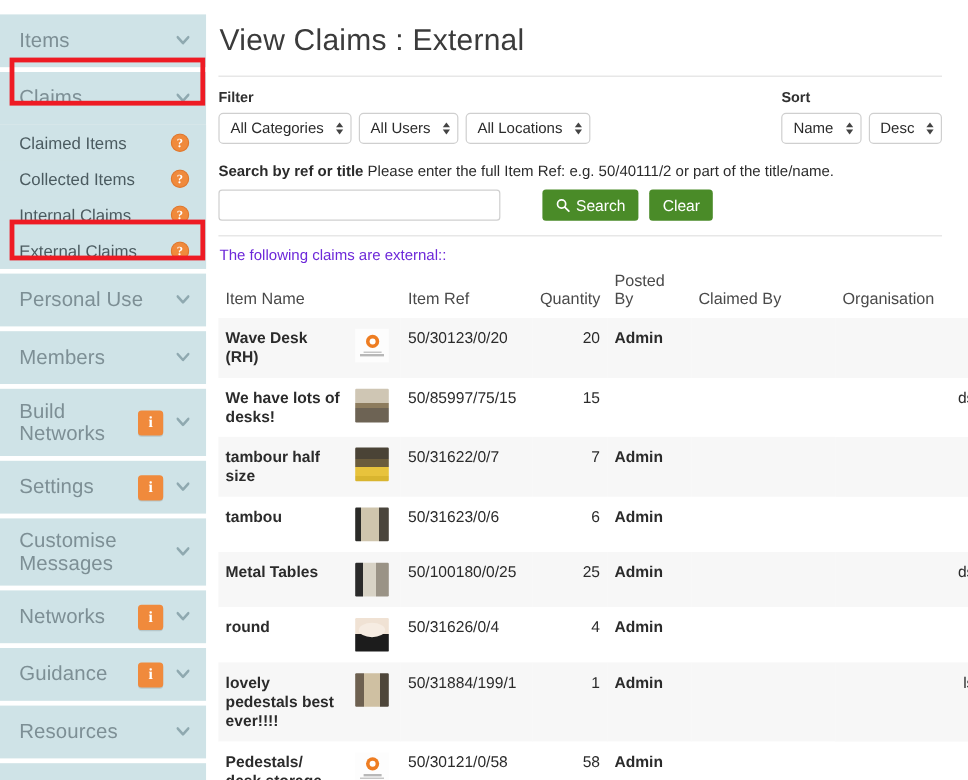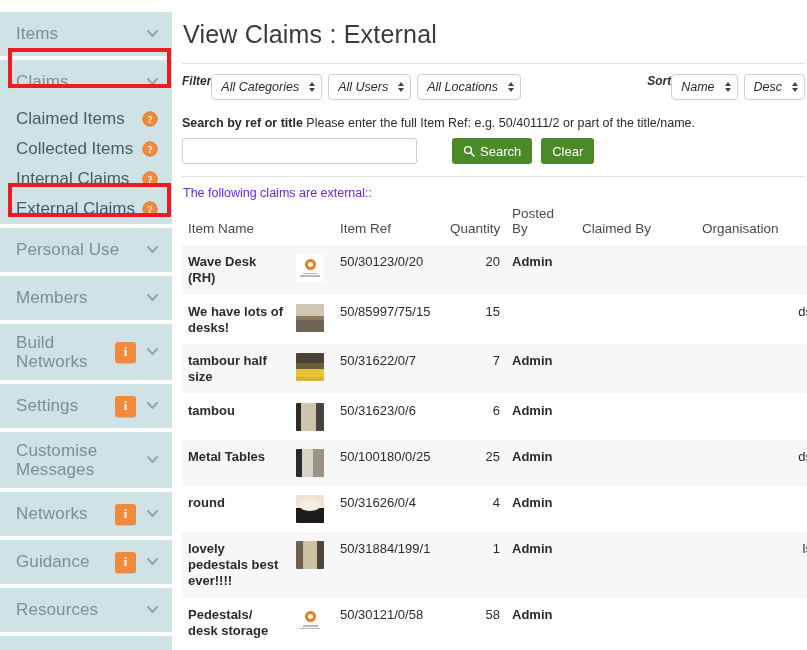--- a/index.html
+++ b/index.html
@@ -77,21 +77,21 @@
   .sub-item {
     height: 30px;
     display: flex;
     align-items: center;
     padding: 0 14px 0 16px;
     background: #cfe3e7;
     cursor: pointer;
     position: relative;
   }
   .sub-item-label {
-    font-size: 17px;
+    font-size: 14px;
     color: #4b5b60;
     flex: 1;
   }
   .help-icon {
     width: 16px; height: 16px;
     flex: 0 0 auto;
   }
 
   
   .annot {
@@ -100,21 +100,21 @@
     pointer-events: none;
     z-index: 40;
     background: transparent;
   }
 
   
   .main {
     flex: 1;
     height: 650px;
     background: #ffffff;
-    padding: 0 2px 0 10px;
+    padding: 0 22px 0 10px;
     overflow: hidden;
     position: relative;
   }
   .page-title {
     font-size: 25px;
     color: #3b3b3b;
     font-weight: normal;
     margin: 20px 0 0 0;
     padding: 0 0 0 1px;
     letter-spacing: .2px;
@@ -123,21 +123,21 @@
     border-top: 1px solid #e2e2e2;
     margin: 14px 0 0 0;
   }
 
   
   .controls {
     display: flex;
     align-items: flex-end;
     margin-top: 10px;
   }
-  .control-block { display: flex; flex-direction: row; font-style: italic; }
+  .control-block { display: flex; flex-direction: column; }
   .control-label {
     font-size: 12px;
     font-weight: bold;
     color: #303030;
     margin-bottom: 6px;
   }
   .selects { display: flex; gap: 6px; }
   .sel {
     border: 1px solid #cfcfcf;
     border-radius: 4px;

